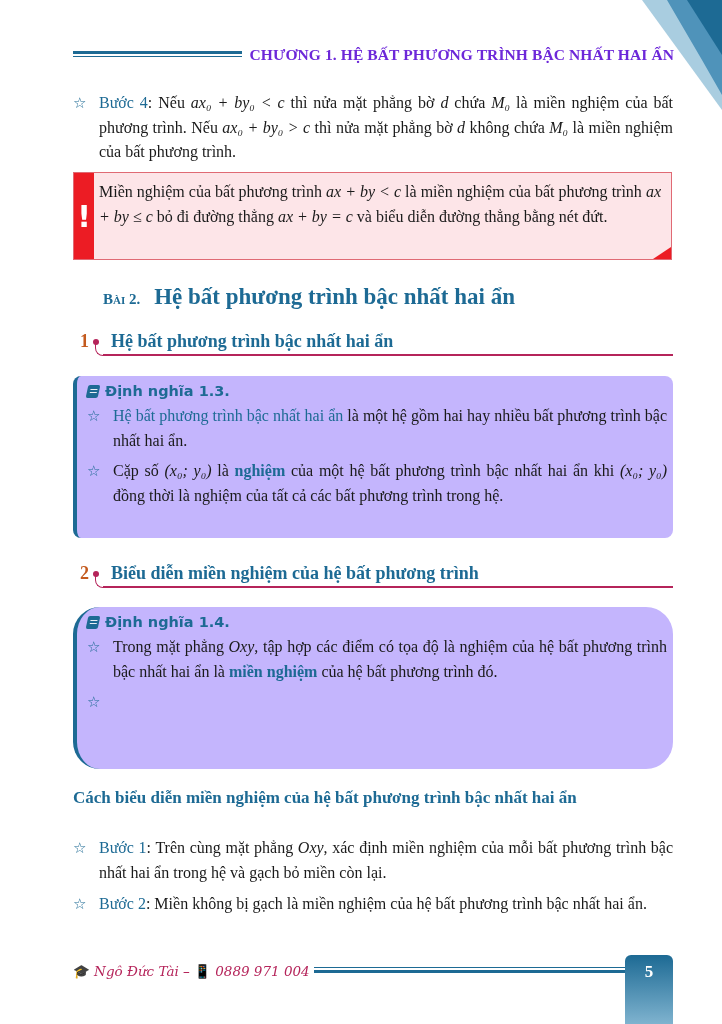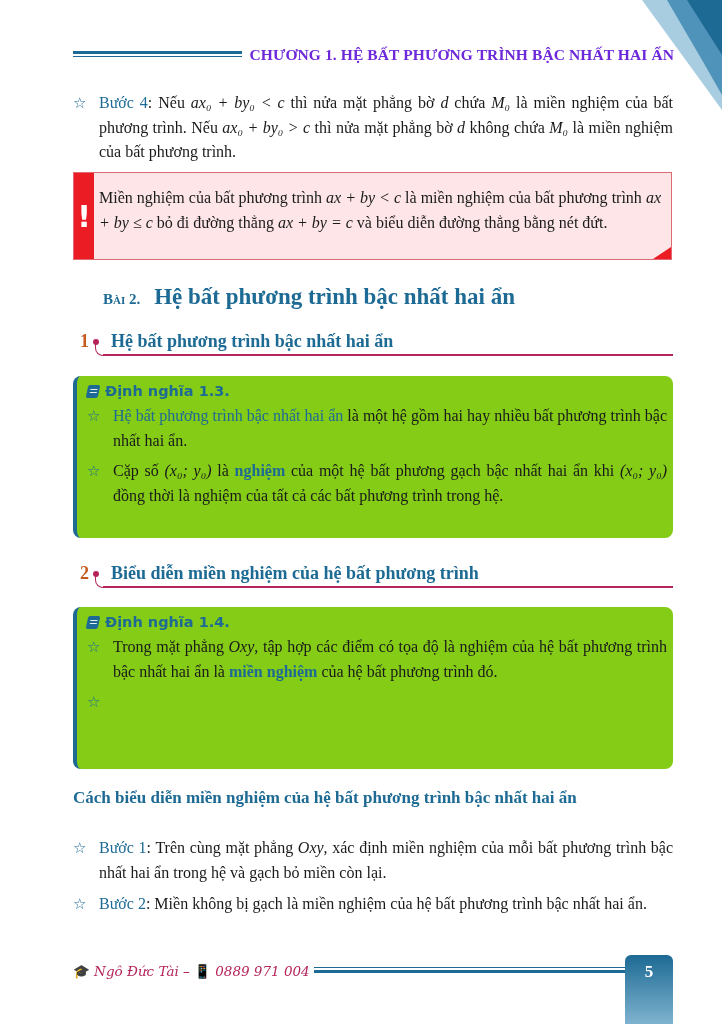--- a/index.html
+++ b/index.html
@@ -20,34 +20,34 @@
   .p { font-size:16px; line-height:24.5px; text-align:justify; font-family:"Liberation Serif", serif; }
   .step { display:flex; }
   .star { color:#1d6a94; width:26px; flex-shrink:0; font-size:15px; line-height:24.5px; }
   .step-label { color:#1d6a94; font-weight:normal; }
   .math { font-style:italic; }
   .blue { color:#1d6a94; }
   .bold-blue { color:#1d6a94; font-weight:bold; }
 
   .warn-box { position:absolute; left:73px; top:172px; width:599px; height:88px; background:#fde5e8; border:1px solid #e06a74; box-sizing:border-box; }
   .warn-bar { position:absolute; left:0; top:0; bottom:0; width:20px; background:#ec1c24; color:#fff; font-family:"DejaVu Sans", sans-serif; font-weight:bold; font-size:30px; display:flex; align-items:center; justify-content:center; }
-  .warn-text { position:absolute; left:25px; right:10px; top:13px; font-size:16px; line-height:24.5px; text-align:justify; font-family:"Liberation Serif", serif; }
+  .warn-text { position:absolute; left:25px; right:10px; top:7px; font-size:16px; line-height:24.5px; text-align:justify; font-family:"Liberation Serif", serif; }
   .warn-fold { position:absolute; right:0; bottom:0; width:0; height:0; border-left:18px solid transparent; border-bottom:12px solid #ec1c24; }
 
   .lesson-title { position:absolute; left:103px; top:284px; font-family:"Liberation Serif", serif; font-weight:bold; color:#1d6a94; font-size:23px; }
   .lesson-title .bai { font-size:15px; font-variant:small-caps; margin-right:14px; }
 
   .sec { position:absolute; left:73px; width:600px; height:26px; }
   .sec-num { position:absolute; left:7px; top:0; color:#c45a1e; font-weight:bold; font-size:18px; font-family:"Liberation Serif", serif; }
   .sec-dot { position:absolute; left:20px; top:8px; width:6px; height:6px; border-radius:50%; background:#b5245a; }
   .sec-hook { position:absolute; left:22px; top:12px; width:10px; height:12px; border-left:1.5px solid #b5245a; border-bottom:1.5px solid #b5245a; border-bottom-left-radius:8px; }
   .sec-line { position:absolute; left:30px; right:0; top:23px; height:1.5px; background:#b5245a; }
   .sec-title { position:absolute; left:38px; top:0; color:#1d6a94; font-weight:bold; font-size:18px; font-family:"Liberation Serif", serif; }
 
-  .def-box { position:absolute; left:73px; width:600px; background:#84cc16; border-left:4px solid #1d6a94; border-radius:8px 8px 8px 8px; box-sizing:border-box; padding:4px 6px 6px 10px; }
+  .def-box { position:absolute; left:73px; width:600px; background:#c4b5fd; border-left:4px solid #1d6a94; border-radius:8px 8px 8px 8px; box-sizing:border-box; padding:4px 6px 6px 10px; }
   .def-head { font-family:"DejaVu Sans", sans-serif; font-weight:bold; color:#1d6a94; font-size:14.5px; line-height:22px; display:flex; align-items:center; }
   .book-icon { display:inline-block; width:12px; height:13px; background:#1d6a94; border-radius:2px; transform:skewX(-12deg); margin-right:6px; position:relative; }
   .book-icon::after { content:""; position:absolute; left:3px; right:2px; top:4px; height:1px; background:#e8eff5; box-shadow:0 3px 0 #e8eff5; }
   .def-item { display:flex; margin-top:2px; }
   .def-item + .def-item { margin-top:6px; }
 
   .howto-title { position:absolute; left:73px; top:786px; width:600px; font-family:Liberation Serif, serif; font-weight:bold; color:#1d6a94; font-size:17px; line-height:24px; text-align:justify; text-align-last:left; }
 
   .footer { position:absolute; left:73px; top:960px; width:560px; height:22px; display:flex; align-items:center; }
   .footer-text { font-family:"DejaVu Serif", serif; font-style:italic; color:#b5245a; font-size:13.5px; white-space:nowrap;text-align:center; }
@@ -106,33 +106,33 @@
   <div class="def-head">
     <span class="book-icon"></span>
     <span>Định nghĩa 1.3.</span>
   </div>
   <div class="def-item p">
     <span class="star">☆</span>
     <div><span class="blue">Hệ bất phương trình bậc nhất hai ẩn</span><span> là một hệ gồm hai hay nhiều bất phương trình bậc nhất hai ẩn.</span></div>
   </div>
   <div class="def-item p">
     <span class="star">☆</span>
-    <div><span>Cặp số </span><span class="math">(x₀; y₀)</span><span> là </span><span class="bold-blue">nghiệm</span><span> của một hệ bất phương gạch bậc nhất hai ẩn khi </span><span class="math">(x₀; y₀)</span><span> đồng thời là nghiệm của tất cả các bất phương trình trong hệ.</span></div>
+    <div><span>Cặp số </span><span class="math">(x₀; y₀)</span><span> là </span><span class="bold-blue">nghiệm</span><span> của một hệ bất phương trình bậc nhất hai ẩn khi </span><span class="math">(x₀; y₀)</span><span> đồng thời là nghiệm của tất cả các bất phương trình trong hệ.</span></div>
   </div>
 </div>
 
 <div class="sec" style="top:563px;">
   <span class="sec-num">2</span>
   <span class="sec-dot"></span>
   <span class="sec-hook"></span>
   <span class="sec-line"></span>
   <span class="sec-title">Biểu diễn miền nghiệm của hệ bất phương trình</span>
 </div>
 
-<div class="def-box" style="top:607px; height:162px;">
+<div class="def-box" style="top:607px; height:162px;border-radius:27px;">
   <div class="def-head">
     <span class="book-icon"></span>
     <span>Định nghĩa 1.4.</span>
   </div>
   <div class="def-item p">
     <span class="star">☆</span>
     <div><span>Trong mặt phẳng </span><span class="math">Oxy</span><span>, tập hợp các điểm có tọa độ là nghiệm của hệ bất phương trình bậc nhất hai ẩn là </span><span class="bold-blue">miền nghiệm</span><span> của hệ bất phương trình đó.</span></div>
   </div>
   <div class="def-item p">
     <span class="star">☆</span>

